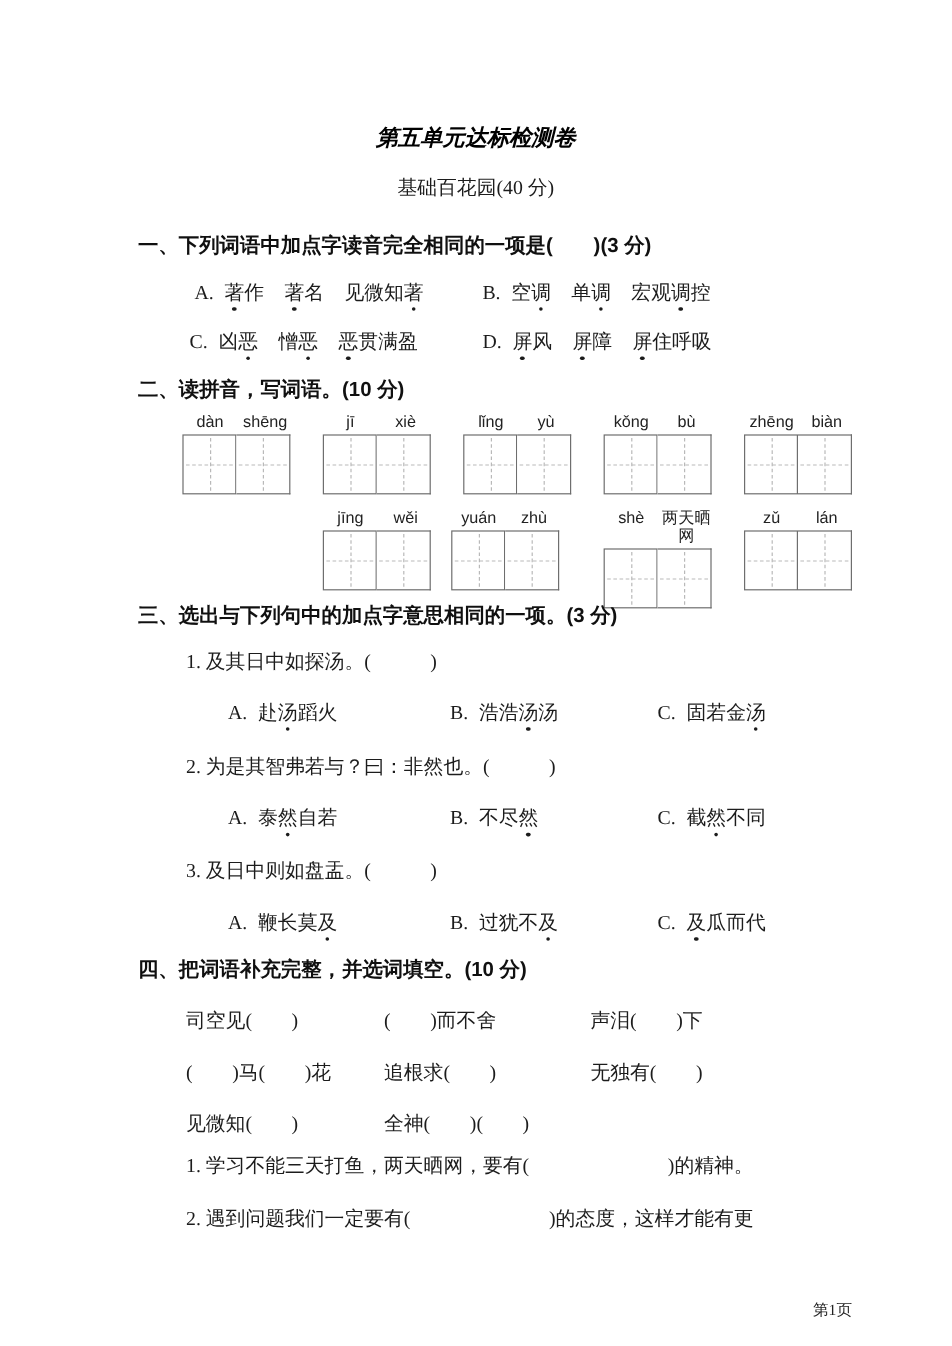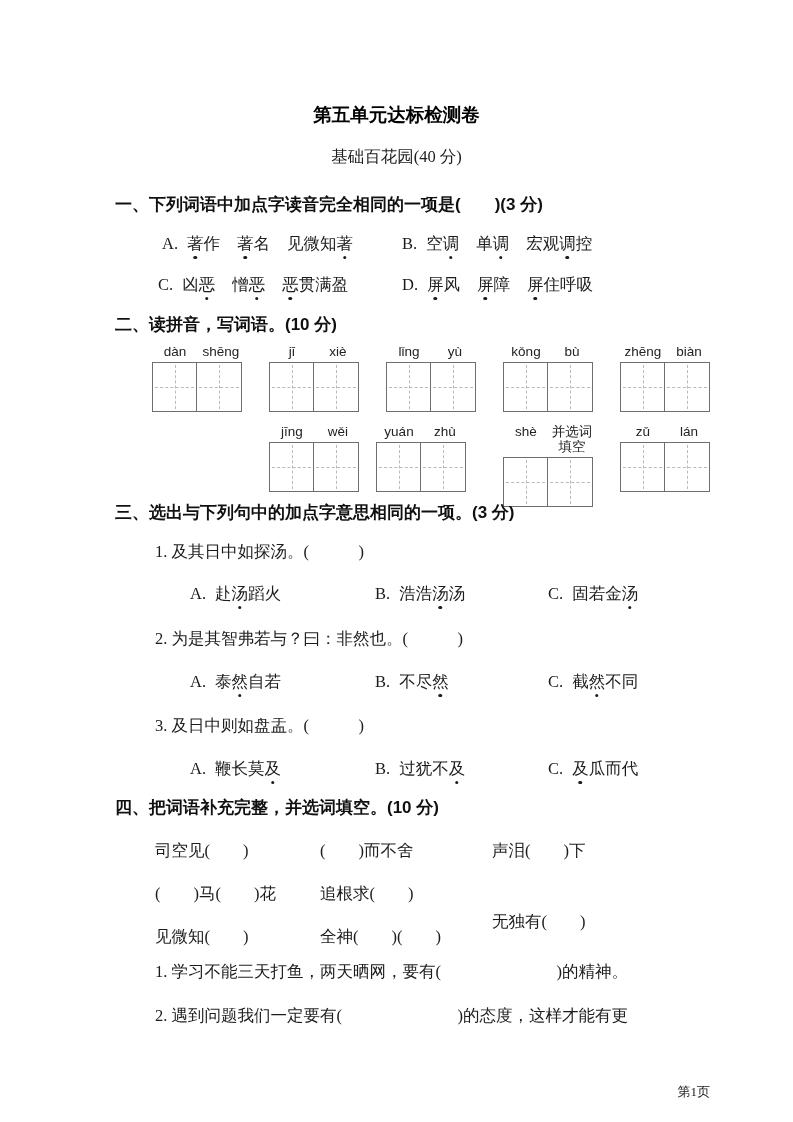--- a/index.html
+++ b/index.html
@@ -1,20 +1,20 @@
 <!DOCTYPE html>
 <html><head>
 <meta charset="utf-8">
 <style>
   html,body{margin:0;padding:0;background:#ffffff;}
   .page{position:relative;width:793px;height:1122px;background:#ffffff;margin:0 auto;overflow:hidden;}
   .abs{position:absolute;}
   .serif{font-family:"Liberation Serif","DejaVu Serif",serif;font-size:16.5px;color:#1c1c1c;line-height:1.3;}
   .heading{font-family:"Liberation Sans","DejaVu Sans",sans-serif;font-weight:700;font-size:17px;color:#101010;line-height:1.25;}
-  .title{font-family:"Liberation Sans","DejaVu Sans",sans-serif;font-weight:700;font-size:18.5px;color:#000;left:0;right:0;text-align:center;}
+  .title{font-family:"Liberation Sans","DejaVu Sans",sans-serif;font-weight:700;font-size:18.5px;color:#000;left:0;right:0;text-align:center;font-style:italic;}
   .subtitle{font-family:"Liberation Serif","DejaVu Serif",serif;font-size:16.5px;color:#1c1c1c;left:0;right:0;text-align:center;}
   .footer{font-family:"Liberation Serif","DejaVu Serif",serif;font-size:13px;color:#222;}
   
   .optrow{white-space:nowrap;}
   .olabel{margin-right:9px;}
   .word{margin-right:17px;}
   .word:last-child{margin-right:0;}
   .dc{position:relative;display:inline-block;}
   .dc::after{content:"";position:absolute;left:50%;transform:translateX(-50%);bottom:-5px;width:3.5px;height:3.5px;border-radius:50%;background:#1c1c1c;}
   
@@ -119,21 +119,21 @@
         <span>zhù</span>
       </div>
     <div class="cells">
         <div class="cell"></div>
         <div class="cell"></div>
       </div>
   </div>
   <div class="abs grid" style="left:503px;top:424px;">
     <div class="plabels">
         <span>shè</span>
-        <span>并选词填空</span>
+        <span>两天晒网</span>
       </div>
     <div class="cells">
         <div class="cell"></div>
         <div class="cell"></div>
       </div>
   </div>
   <div class="abs grid" style="left:620px;top:424px;">
     <div class="plabels">
         <span>zǔ</span>
         <span>lán</span>
@@ -162,21 +162,21 @@
   <div class="abs serif optrow" style="left:548px;top:758px;"><span class="olabel">C.</span><span class="word"><span></span><span class="dc">及</span><span>瓜而代</span></span></div>
 
   <div class="abs heading" style="left:115px;top:797px;">四、把词语补充完整，并选词填空。(10 分)</div>
 
   <div class="abs serif" style="left:155px;top:840px;">司空见(　　)</div>
   <div class="abs serif" style="left:320px;top:840px;">(　　)而不舍</div>
   <div class="abs serif" style="left:492px;top:840px;">声泪(　　)下</div>
 
   <div class="abs serif" style="left:155px;top:883px;">(　　)马(　　)花</div>
   <div class="abs serif" style="left:320px;top:883px;">追根求(　　)</div>
-  <div class="abs serif" style="left:492px;top:883px;margin-top:28px;">无独有(　　)</div>
+  <div class="abs serif" style="left:492px;top:883px;">无独有(　　)</div>
 
   <div class="abs serif" style="left:155px;top:926px;">见微知(　　)</div>
   <div class="abs serif" style="left:320px;top:926px;">全神(　　)(　　)</div>
 
   <div class="abs serif" style="left:155px;top:961px;">1. 学习不能三天打鱼，两天晒网，要有(　　　　　　　)的精神。</div>
   <div class="abs serif" style="left:155px;top:1005px;">2. 遇到问题我们一定要有(　　　　　　　)的态度，这样才能有更</div>
 
   <div class="abs footer" style="right:83px;top:1083px;">第1页</div>
 
 </div>

